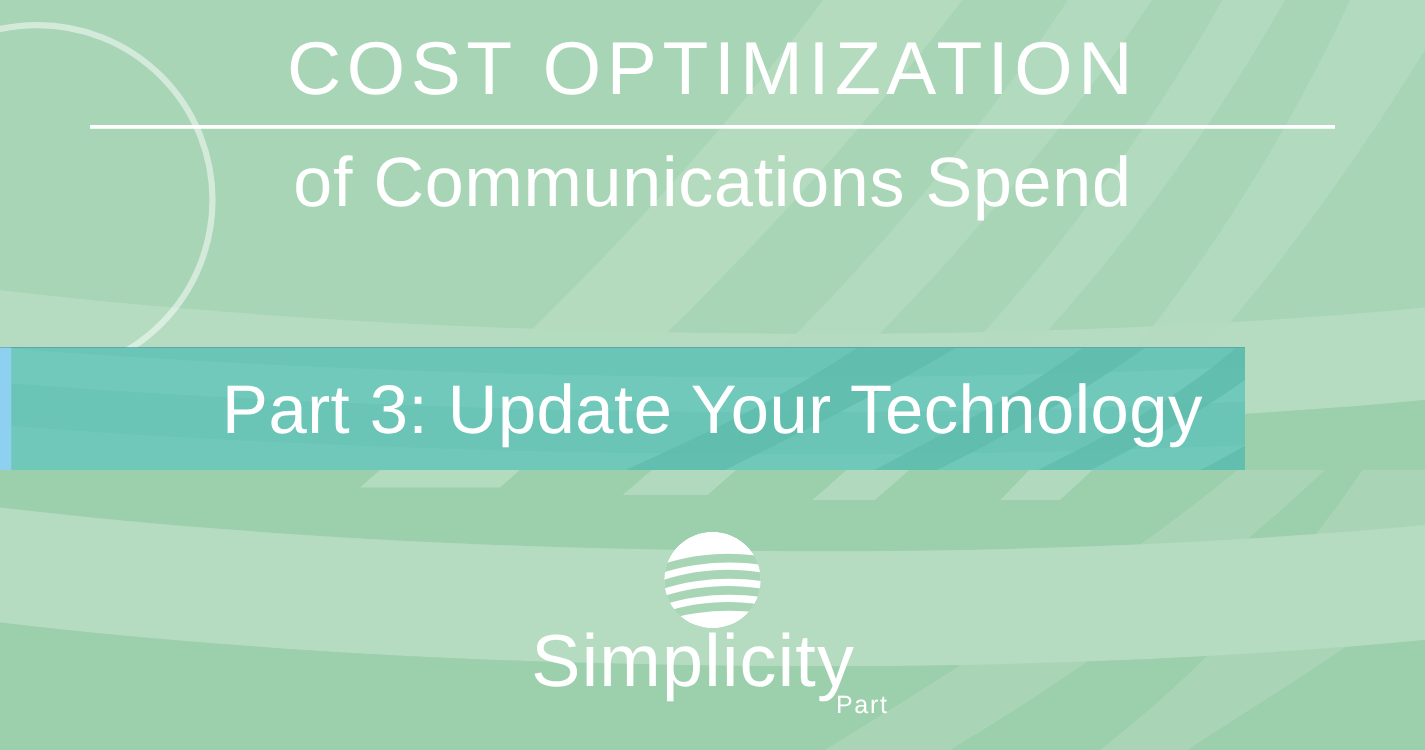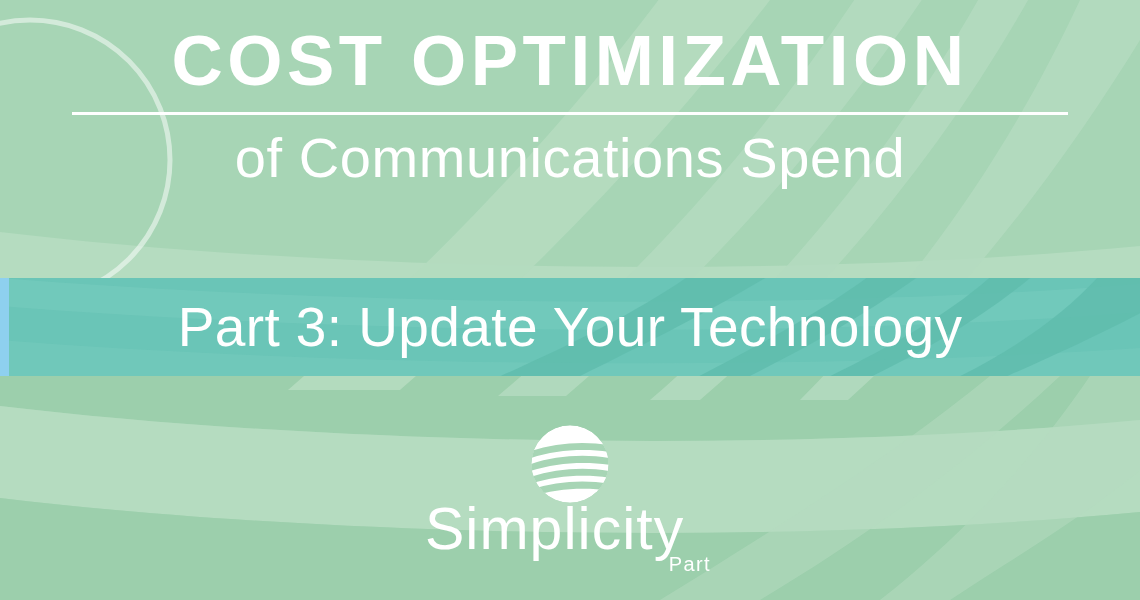--- a/index.html
+++ b/index.html
@@ -35,22 +35,22 @@
     left: 0;
     top: 24px;
     width: 1140px;
     text-align: center;
     z-index: 5;
   }
 
   .main-title {
     color: #ffffff;
     font-family: "Liberation Sans", sans-serif;
-    font-weight: 700;
-    font-size: 71px;
+    font-weight: 400;
+    font-size: 60px;
     line-height: 1.04;
     letter-spacing: 4.5px;
     margin: 0;
     padding: 0;
     white-space: nowrap;
   }
 
   .title-rule {
     width: 996px;
     height: 3px;
@@ -68,21 +68,21 @@
     letter-spacing: 0.6px;
     margin: 12px 0 0 0;
     white-space: nowrap;
   }
 
   
   .part-band {
     position: absolute;
     left: 0;
     top: 278px;
-    width: 1140px;
+    width: 996px;
     height: 98px;
     z-index: 4;
     overflow: hidden;
     background: #0369a1;
   }
   .part-band-accent {
     position: absolute;
     left: 0;
     top: 0;
     width: 9px;

